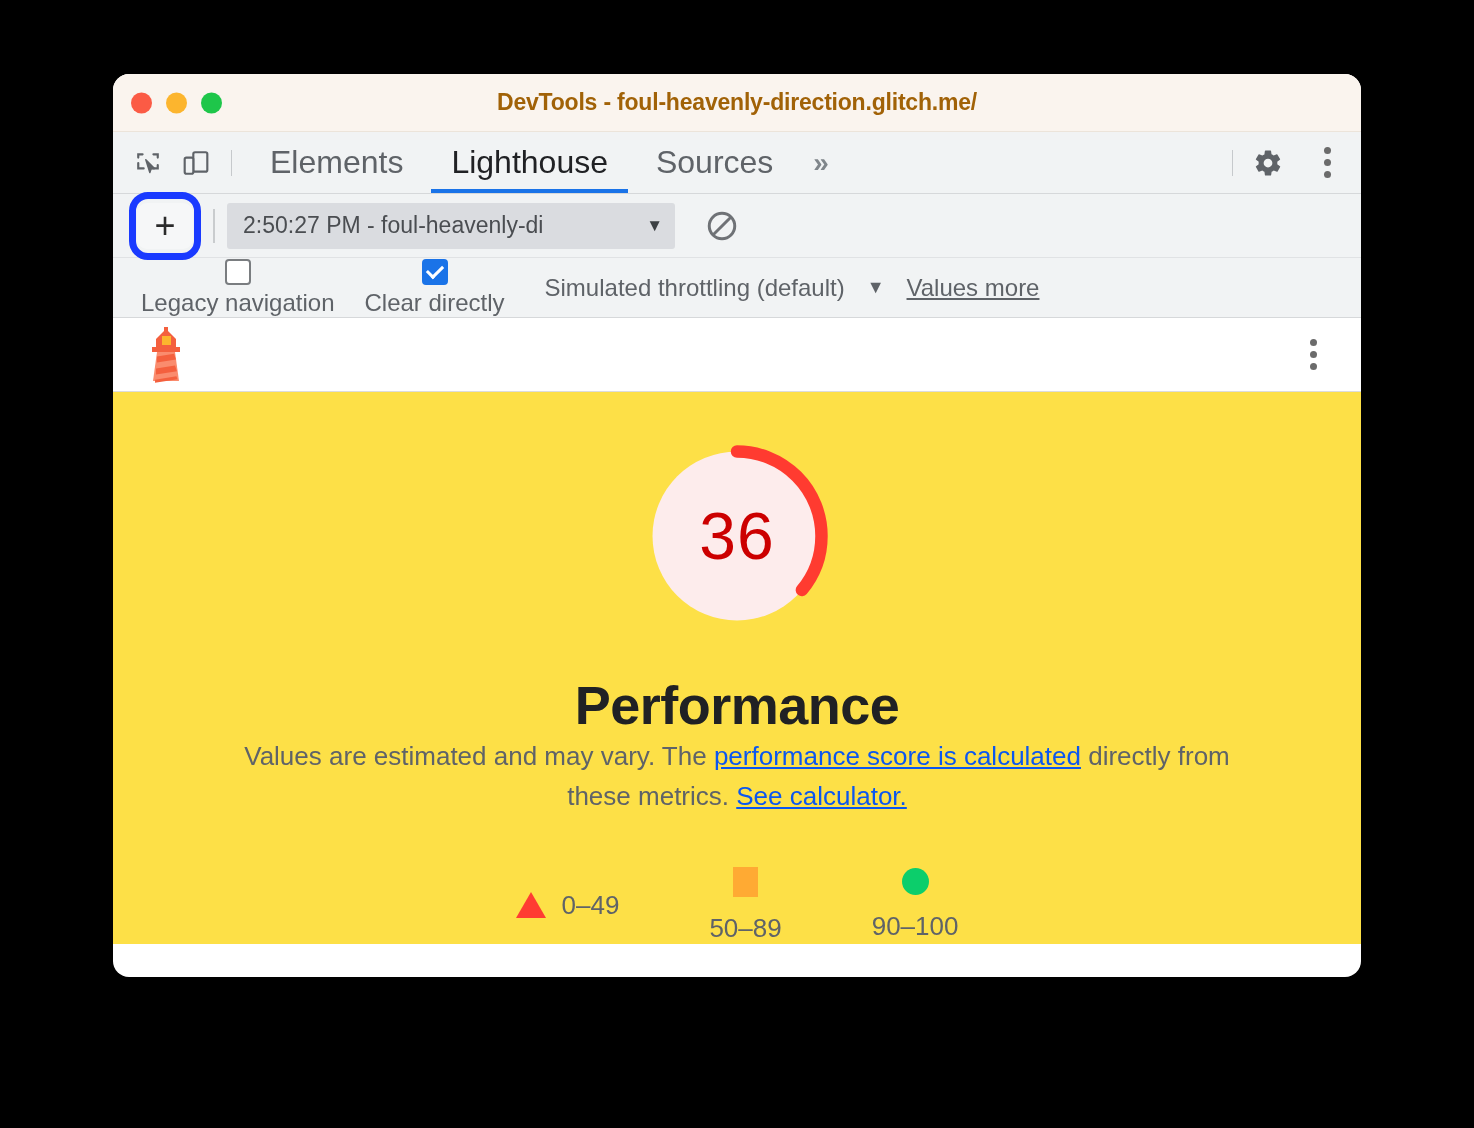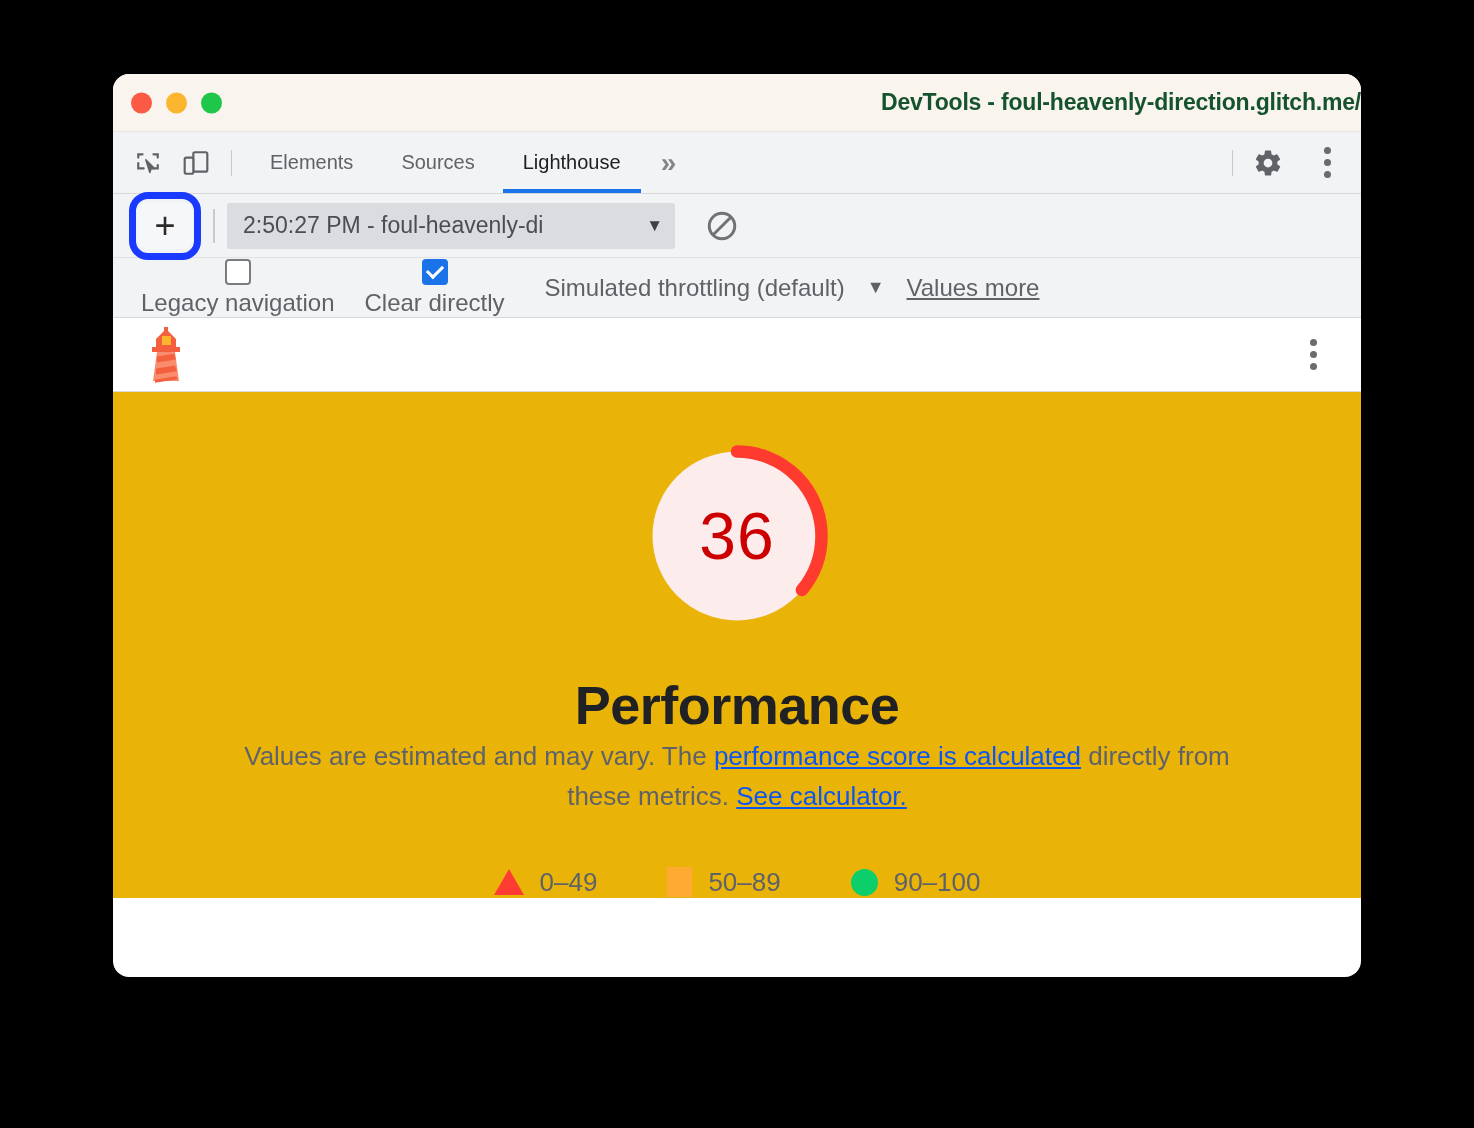--- a/index.html
+++ b/index.html
@@ -47,24 +47,24 @@
     transform: translateY(-50%);
     display: flex;
     gap: 14px;
   }
   .dot { width: 21px; height: 21px; border-radius: 50%; }
   .dot.red    { background: #fb5b45; }
   .dot.yellow { background: #fcb52e; }
   .dot.green  { background: #1ec64a; }
   .window-title {
     width: 100%;
-    text-align: right;
+    text-align: center;
     font-size: 23px;
     font-weight: bold;
-    color: #14532d;
+    color: #a16207;
     letter-spacing: -0.2px;
   }
 
   
   .tabstrip {
     position: relative;
     height: 62px;
     background: #f1f3f4;
     border-bottom: 1px solid #d6d8da;
     display: flex;
@@ -90,21 +90,21 @@
   }
   .tabs {
     display: flex;
     align-items: stretch;
   }
   .tab {
     position: relative;
     display: flex;
     align-items: center;
     padding: 0 24px;
-    font-size: 20px;
+    font-size: 32px;
     color: #5f6368;
     white-space: nowrap;
   }
   .tab.active { color: #202124; }
   .tab.active::after {
     content: "";
     position: absolute;
     left: 4px; right: 4px; bottom: 0;
     height: 4px;
     background: #1a73e8;
@@ -246,21 +246,21 @@
     margin-left: auto;
     width: 40px; height: 48px;
     display: flex; flex-direction: column;
     align-items: center; justify-content: center;
     gap: 5px;
   }
   .kdot { width: 7px; height: 7px; border-radius: 50%; background: #6b6b6b; }
 
   
   .report {
-    background: #eab308;
+    background: #fde047;
     padding-top: 48px;
     display: flex;
     flex-direction: column;
     align-items: center;
   }
   .gauge {
     position: relative;
     width: 192px; height: 192px;
   }
   .gauge svg { display: block; }
@@ -291,21 +291,21 @@
   
   .legend {
     margin-top: 50px;
     display: flex;
     align-items: center;
     gap: 0;
     font-size: 26px;
     color: #5f6368;
   }
   .legend-item { display: flex; align-items: center; gap: 16px; }
-  .legend-item + .legend-item { margin-left: 70px; }
+  .legend-item + .legend-item { margin-left: 90px; flex-direction: column; }
   .swatch-tri {
     width: 0; height: 0;
     border-left: 15px solid transparent;
     border-right: 15px solid transparent;
     border-bottom: 26px solid #ff3c32;
   }
   .swatch-sq {
     width: 25px; height: 30px;
     background: #ffaa33;
   }
@@ -342,22 +342,22 @@
         <span class="tool-btn">
           <svg width="28" height="26" viewBox="0 0 26 24" fill="none" stroke="#5f6368" stroke-width="2">
             <rect x="10.5" y="2" width="13" height="18" rx="1.6"></rect>
             <rect x="2.5" y="7" width="8" height="15" rx="1.6" fill="#f1f3f4"></rect>
           </svg>
         </span>
       </div>
       <div class="vsep"></div>
       <div class="tabs">
         <div class="tab">Elements</div>
+        <div class="tab active">Lighthouse</div>
         <div class="tab">Sources</div>
-        <div class="tab active">Lighthouse</div>
         <div class="tab-more">»</div>
       </div>
       <div class="tabstrip-right">
         <div class="vsep"></div>
         <span class="tool-btn">
           <svg width="30" height="30" viewBox="0 0 24 24" fill="#5f6368">
             <path d="M19.4 13c.04-.33.06-.66.06-1s-.02-.67-.06-1l2.1-1.6a.5.5 0 0 0 .12-.64l-2-3.46a.5.5 0 0 0-.6-.22l-2.5 1a7.3 7.3 0 0 0-1.7-1l-.38-2.65A.5.5 0 0 0 14 2h-4a.5.5 0 0 0-.5.43L9.12 5.1c-.6.24-1.17.57-1.7.98l-2.5-1a.5.5 0 0 0-.6.22l-2 3.46a.5.5 0 0 0 .12.64L4.56 11a7.9 7.9 0 0 0 0 2l-2.1 1.6a.5.5 0 0 0-.12.64l2 3.46c.12.22.38.3.6.22l2.5-1c.53.4 1.1.74 1.7.98l.38 2.66c.04.25.25.43.5.43h4c.25 0 .46-.18.5-.43l.38-2.66c.6-.24 1.17-.57 1.7-.98l2.5 1c.22.08.48 0 .6-.22l2-3.46a.5.5 0 0 0-.12-.64L19.4 13zM12 15.5A3.5 3.5 0 1 1 12 8.5a3.5 3.5 0 0 1 0 7z"></path>
           </svg>
         </span>
         <span class="url-menu" style="margin-left:18px">

